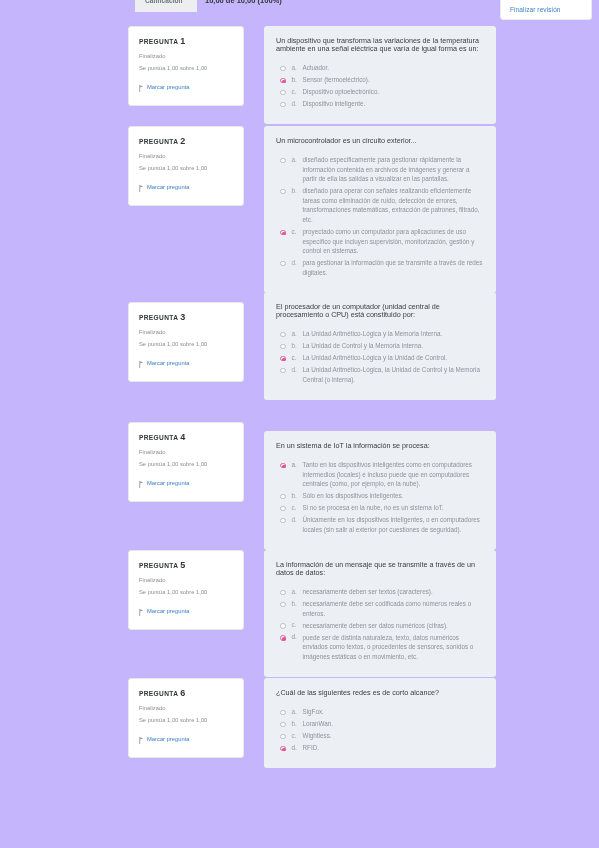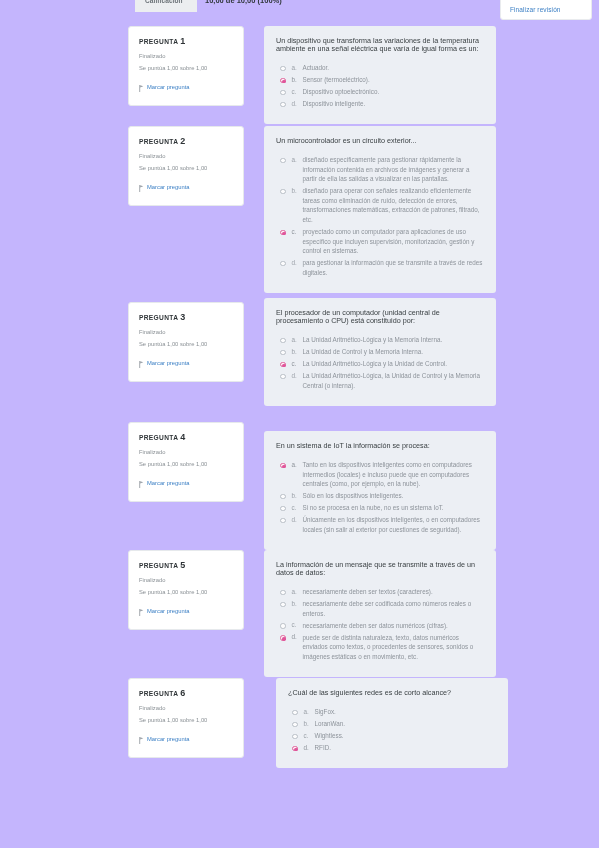--- a/index.html
+++ b/index.html
@@ -244,21 +244,21 @@
         <div class="qcard-state">Finalizado</div>
         <div class="qcard-grade">Se puntúa 1,00 sobre 1,00</div>
         <div class="qcard-flagrow">
           <span class="flag-icon"><svg width="5" height="7" viewBox="0 0 5 7">
               <path d="M0.7 0 L0.7 7" stroke="#7e858c" stroke-width="0.7"></path>
               <path d="M1.1 0.3 L4.3 1.3 L1.1 2.4 Z" fill="#9aa0a7"></path>
             </svg></span>
           <a class="qcard-flag" href="#">Marcar pregunta</a>
         </div>
       </div>
-      <div class="qbody" style="top: 298px;">
+      <div class="qbody" style="top: 292px;">
         <div class="qtext">El procesador de un computador (unidad central de procesamiento o CPU) está constituido por:</div>
         <div class="opt">
           <span class="radio"></span>
           <span class="opt-letter">a.</span>
           <span class="opt-text">La Unidad Aritmético-Lógica y la Memoria Interna.</span>
         </div>
         <div class="opt">
           <span class="radio"></span>
           <span class="opt-letter">b.</span>
           <span class="opt-text">La Unidad de Control y la Memoria Interna.</span>
@@ -349,21 +349,21 @@
         <div class="qcard-state">Finalizado</div>
         <div class="qcard-grade">Se puntúa 1,00 sobre 1,00</div>
         <div class="qcard-flagrow">
           <span class="flag-icon"><svg width="5" height="7" viewBox="0 0 5 7">
               <path d="M0.7 0 L0.7 7" stroke="#7e858c" stroke-width="0.7"></path>
               <path d="M1.1 0.3 L4.3 1.3 L1.1 2.4 Z" fill="#9aa0a7"></path>
             </svg></span>
           <a class="qcard-flag" href="#">Marcar pregunta</a>
         </div>
       </div>
-      <div class="qbody" style="top: 678px; margin-left: 12px;">
+      <div class="qbody" style="top: 678px;">
         <div class="qtext">¿Cuál de las siguientes redes es de corto alcance?</div>
         <div class="opt">
           <span class="radio"></span>
           <span class="opt-letter">a.</span>
           <span class="opt-text">SigFox.</span>
         </div>
         <div class="opt">
           <span class="radio"></span>
           <span class="opt-letter">b.</span>
           <span class="opt-text">LoranWan.</span>

